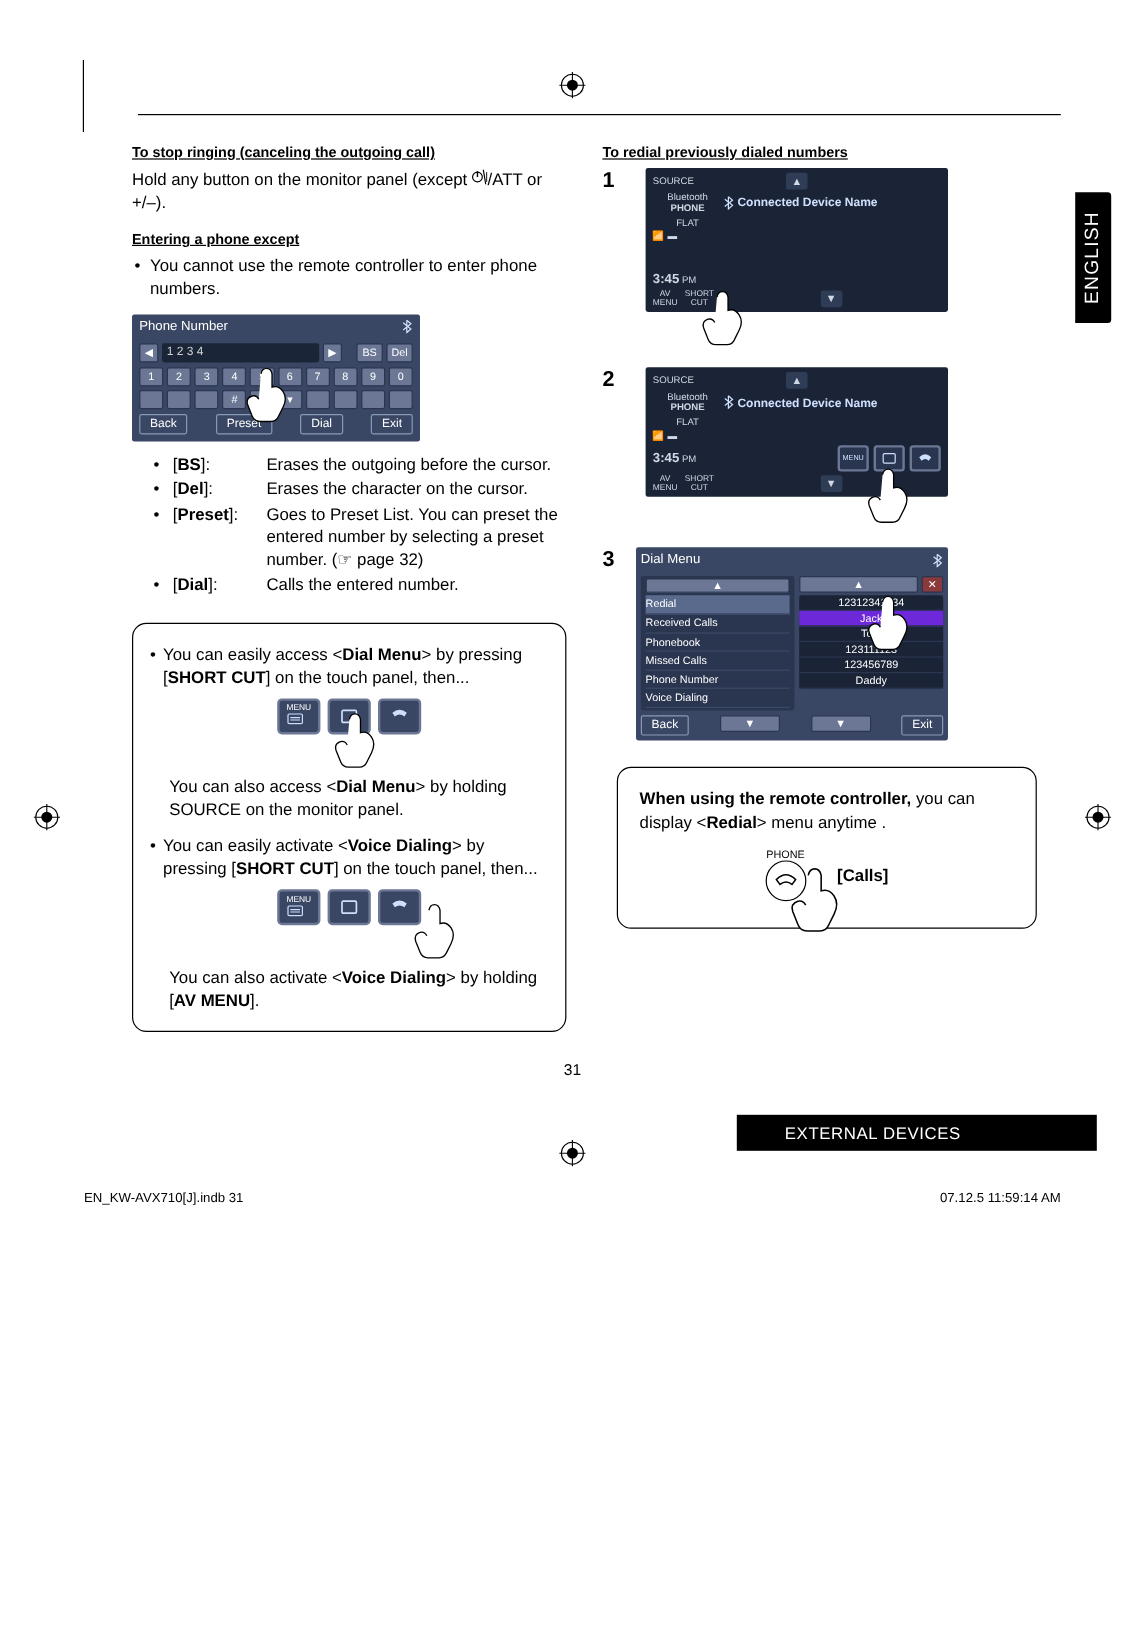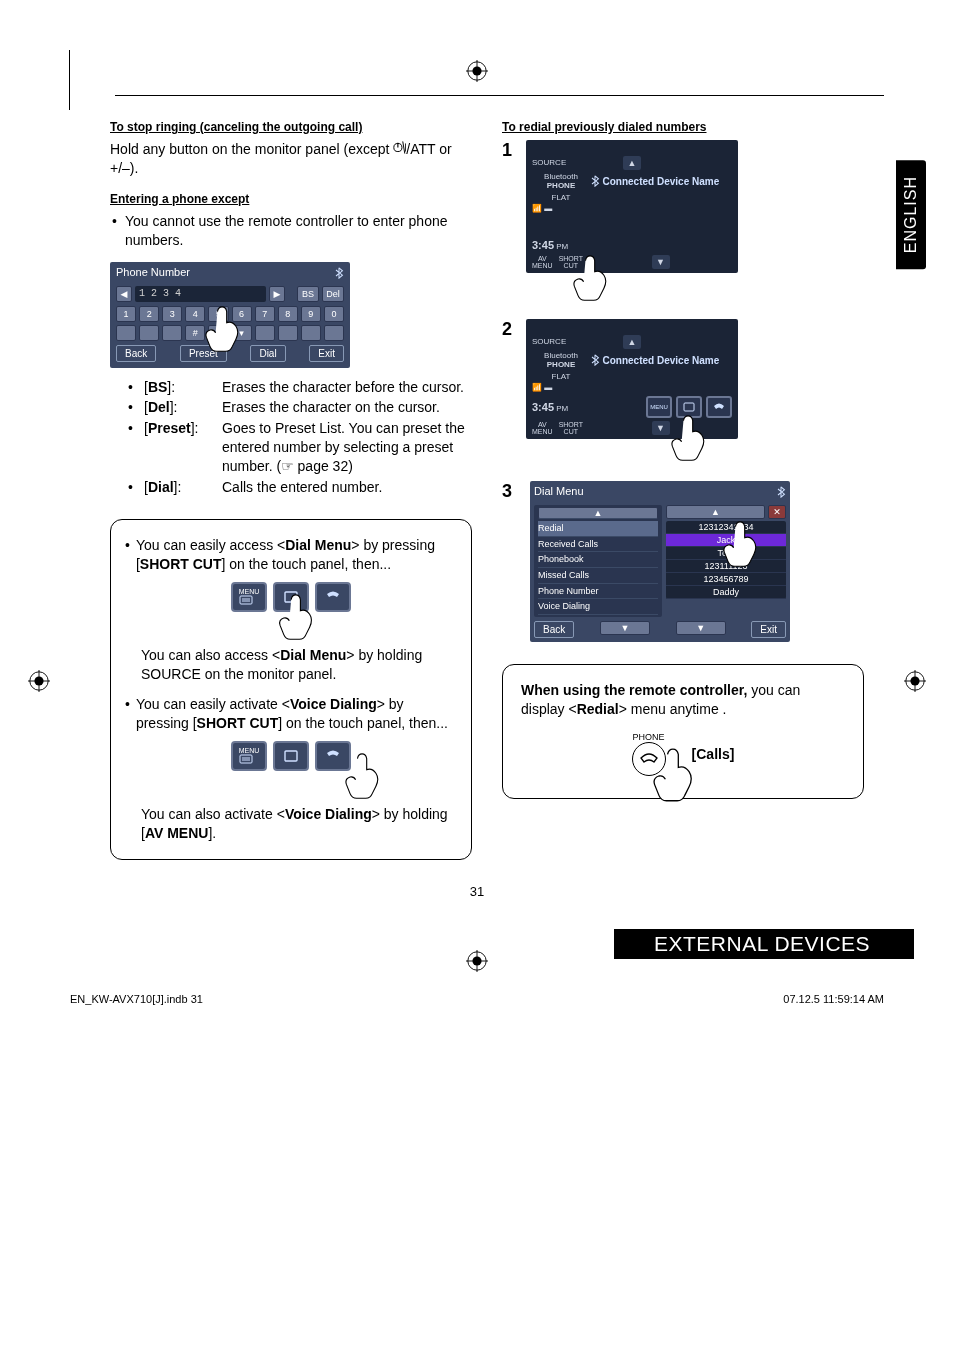--- a/index.html
+++ b/index.html
@@ -23,21 +23,21 @@
   .h-under { font-weight: 700; text-decoration: underline; font-size: 12px; margin-bottom: 6px; font-stretch: condensed; }
   .para { font-size: 14px; line-height: 1.35; margin-bottom: 14px; font-stretch: condensed; }
   .bullet-row { display: flex; gap: 6px; font-size: 14px; line-height: 1.35; margin-bottom: 12px; font-stretch: condensed; }
   .bullet-row .dot { width: 10px; text-align: center; }
 
   .ui-box { background: #3a4764; color: #fff; width: 240px; border-radius: 2px; padding: 4px 6px 6px 6px; margin-bottom: 10px; position: relative; font-size: 10px; }
   .ui-title { font-size: 11px; margin-bottom: 4px; }
   .rowflex { display: flex; align-items: center; gap: 3px; margin-bottom: 4px; }
   .btn { background: #6b7794; border: 1px solid #2b3550; border-radius: 2px; height: 16px; display: flex; align-items: center; justify-content: center; font-size: 9px; color: #fff; }
   .bsdel { width: 22px; }
-  .field { background: #1b2538; border-radius: 2px; flex: 1; height: 16px; display: flex; align-items: center; padding: 0 4px; font-size: 10px; color: #d0d0d0; font-family: Liberation Mono, monospace; }
+  .field { background: #1b2538; border-radius: 2px; flex: 1; height: 16px; display: flex; align-items: center; padding: 0 4px; font-size: 10px; color: #d0d0d0; }
   .key-grid { display: grid; grid-template-columns: repeat(10, 1fr); gap: 3px; margin-bottom: 4px; }
   .key-grid .btn { height: 16px; font-size: 9px; }
   .botrow { display: flex; gap: 4px; }
   .botbtn { border: 1px solid #8899b5; border-radius: 2px; padding: 2px 8px; font-size: 10px; color: #fff; }
 
   .finger { position: absolute; width: 38px; height: 48px; pointer-events: none; }
   .finger svg { width: 100%; height: 100%; }
 
   .deflist { margin-left: 18px; }
   .defrow { display: flex; gap: 6px; font-size: 14px; line-height: 1.35; margin-bottom: 2px; font-stretch: condensed; }
@@ -47,21 +47,21 @@
 
   .round-box { border: 1px solid #000; border-radius: 12px; padding: 16px 14px 16px 14px; margin-top: 22px; font-stretch: condensed; }
   .round-box .subbullet { display: flex; gap: 6px; font-size: 14px; line-height: 1.35; margin-bottom: 8px; }
   .round-box .indent-para { margin-left: 16px; font-size: 14px; line-height: 1.35; margin-bottom: 12px; }
 
   .icon-row { display: flex; gap: 6px; justify-content: center; margin-bottom: 12px; position: relative; }
   .softbtn { width: 36px; height: 30px; border: 2px solid #6b7794; border-radius: 4px; display: flex; align-items: center; justify-content: center; background: #3a4764; color: #fff; font-size: 9px; }
 
   .stepnum { font-weight: 900; font-size: 18px; width: 20px; display: inline-block; }
 
-  .device-box { background: #1b2436; color: #d0d7e5; width: 212px; border-radius: 2px; padding: 16px 0 0 0; position: relative; font-size: 9px; margin-left: 4px; }
+  .device-box { background: #1b2436; color: #d0d7e5; width: 252px; border-radius: 2px; padding: 4px 0 0 0; position: relative; font-size: 9px; margin-left: 16px; }
   .db-row { display: flex; align-items: center; padding: 0 6px 3px 6px; }
   .db-left { width: 58px; font-size: 8px; line-height: 1.1; }
   .db-label { color: #cfe0ff; font-size: 10px; font-weight: 700; }
   .db-arrow { background: #2f3c56; width: 18px; height: 14px; display: flex; align-items: center; justify-content: center; border-radius: 2px; }
   .db-bottom { display: flex; align-items: flex-end; gap: 6px; padding: 0 6px 4px 6px; }
   .db-iconrow { display: flex; gap: 4px; margin-left: auto; }
   .db-iconbtn { width: 26px; height: 22px; border: 2px solid #6b7794; border-radius: 3px; background: #2a3550; display: flex; align-items: center; justify-content: center; color: #cfe0ff; font-size: 8px; }
 
   .dialmenu { background: #3a4764; color: #fff; width: 260px; border-radius: 2px; padding: 4px; font-size: 10px; margin-left: 8px; }
   .dialmenu .menu-title { font-size: 11px; margin-bottom: 4px; }
@@ -72,27 +72,27 @@
   .dm-right { flex: 1; }
   .dm-right .btn-top { display: flex; gap: 3px; margin-bottom: 2px; }
   .dm-right .btn-top .btn { flex: 1; height: 14px; }
   .dm-entries { background: #1b2436; border-radius: 2px; font-size: 9px; }
   .dm-entries div { padding: 1px 4px; border-bottom: 1px solid #2a3550; text-align: center; }
   .dm-entries div.sel { background: #6d28d9; }
   .dm-bot { display: flex; justify-content: space-between; margin-top: 4px; }
 
   .lang-tab { position: absolute; right: -12px; top: 40px; background: #000; color: #fff; writing-mode: vertical-rl; transform: rotate(180deg); padding: 16px 6px; font-size: 16px; letter-spacing: 1px; border-radius: 3px 0 0 3px; }
 
-  .round-box2 { border: 1px solid #000; border-radius: 12px; padding: 16px 18px 22px 18px; margin-top: 22px; font-stretch: condensed; }
+  .round-box2 { border: 1px solid #000; border-radius: 12px; padding: 16px 18px 22px 18px; margin-top: 22px; font-stretch: condensed; margin-left: 12px; }
   .round-box2 .rb2-text { font-size: 14px; line-height: 1.4; margin-bottom: 12px; }
   .phone-row { display: flex; align-items: center; justify-content: center; gap: 26px; }
   .phone-button { text-align: center; font-size: 9px; }
   .phone-circle { width: 34px; height: 34px; border: 1px solid #000; border-radius: 50%; display: flex; align-items: center; justify-content: center; position: relative; }
 
-  .footer-bar { background: #000; color: #fff; height: 30px; display: flex; align-items: center; padding-left: 40px; width: 300px; font-size: 21px; margin-top: 30px; margin-left: auto; letter-spacing: 0.5px; }
+  .footer-bar { background: #000; color: #fff; height: 30px; display: flex; align-items: center; padding-left: 40px; width: 300px; font-size: 14px; margin-top: 30px; margin-left: auto; letter-spacing: 0.5px; }
   .page-num-row { text-align: center; font-size: 13px; margin-top: 24px; }
   .footer-info { display: flex; justify-content: space-between; font-size: 11px; color: #000; margin-top: 34px; padding: 0 30px; }
 
   .stp { display: flex; align-items: flex-start; margin-bottom: 10px; }
 
   .bt-icon { width: 10px; height: 12px; }
 
   .power-icon { display:inline-block; width:13px; height:13px; }
 </style>
 </head>
@@ -195,21 +195,21 @@
               <path d="M14 6 q1 -5 5 -5 q4 0 5 5 l0 12 q6 -2 10 4 q4 6 0 14 l-4 8 q-2 5 -7 5 l-10 0 q-5 0 -7 -5 l-4 -10 q-2 -6 4 -8 q4 -1 6 3" fill="#fff" stroke="#000" stroke-width="1.2"></path>
             </svg>
       </div>
     </div>
 
 
     <div class="deflist">
       <div class="defrow">
             <div class="dot">•</div>
             <div class="key-label">[<b>BS</b>]:</div>
-            <div class="desc">Erases the character before the cursor.</div>
+            <div class="desc">Erases the outgoing before the cursor.</div>
           </div>
       <div class="defrow">
             <div class="dot">•</div>
             <div class="key-label">[<b>Del</b>]:</div>
             <div class="desc">Erases the character on the cursor.</div>
           </div>
       <div class="defrow">
             <div class="dot">•</div>
             <div class="key-label">[<b>Preset</b>]:</div>
             <div class="desc">Goes to Preset List. You can preset the entered number by selecting a preset number. (☞ page 32)</div>

